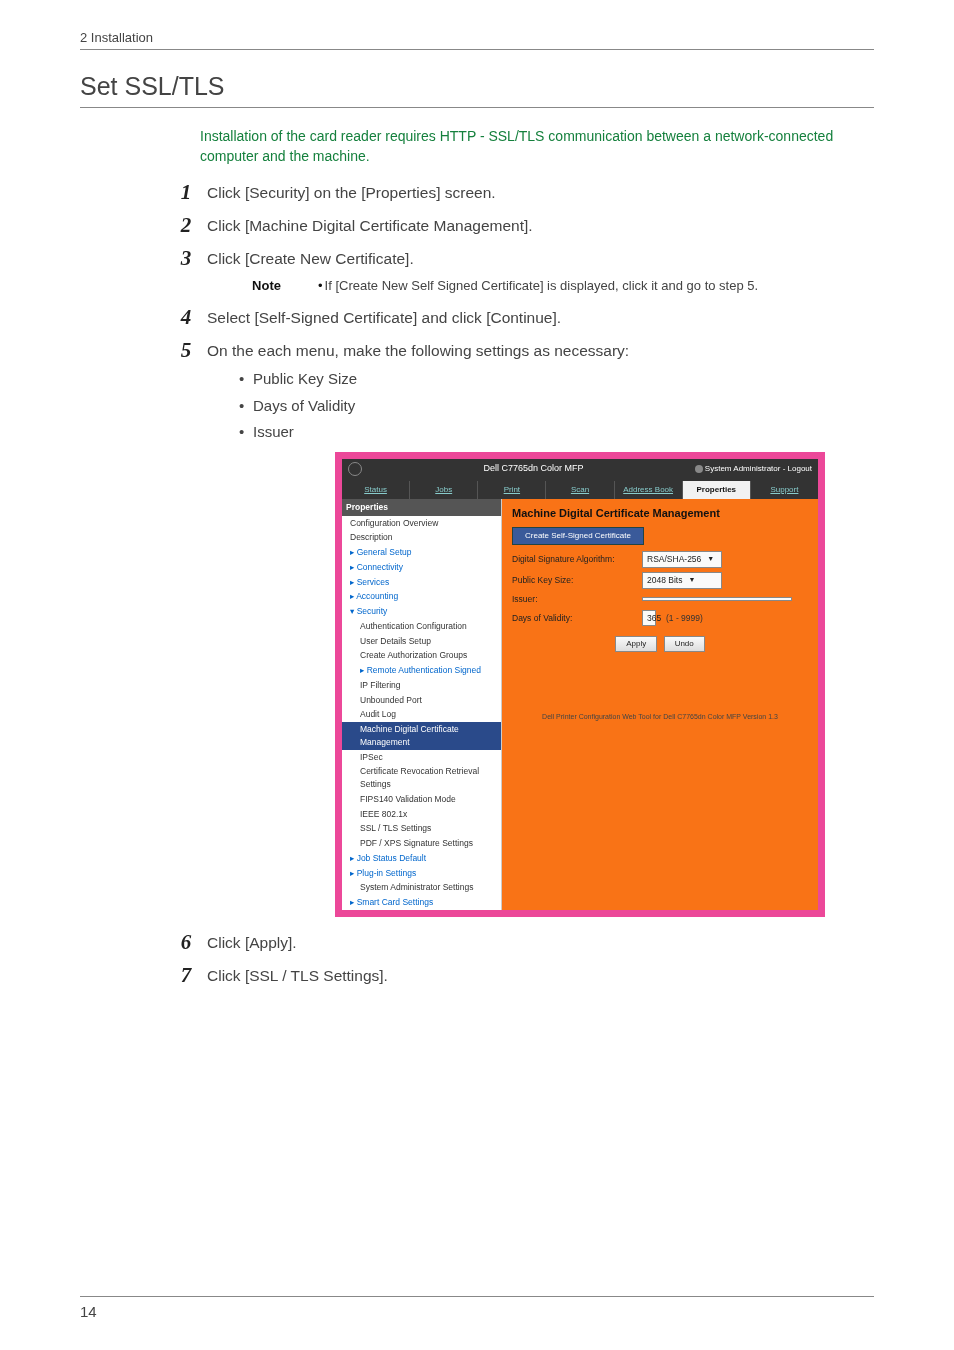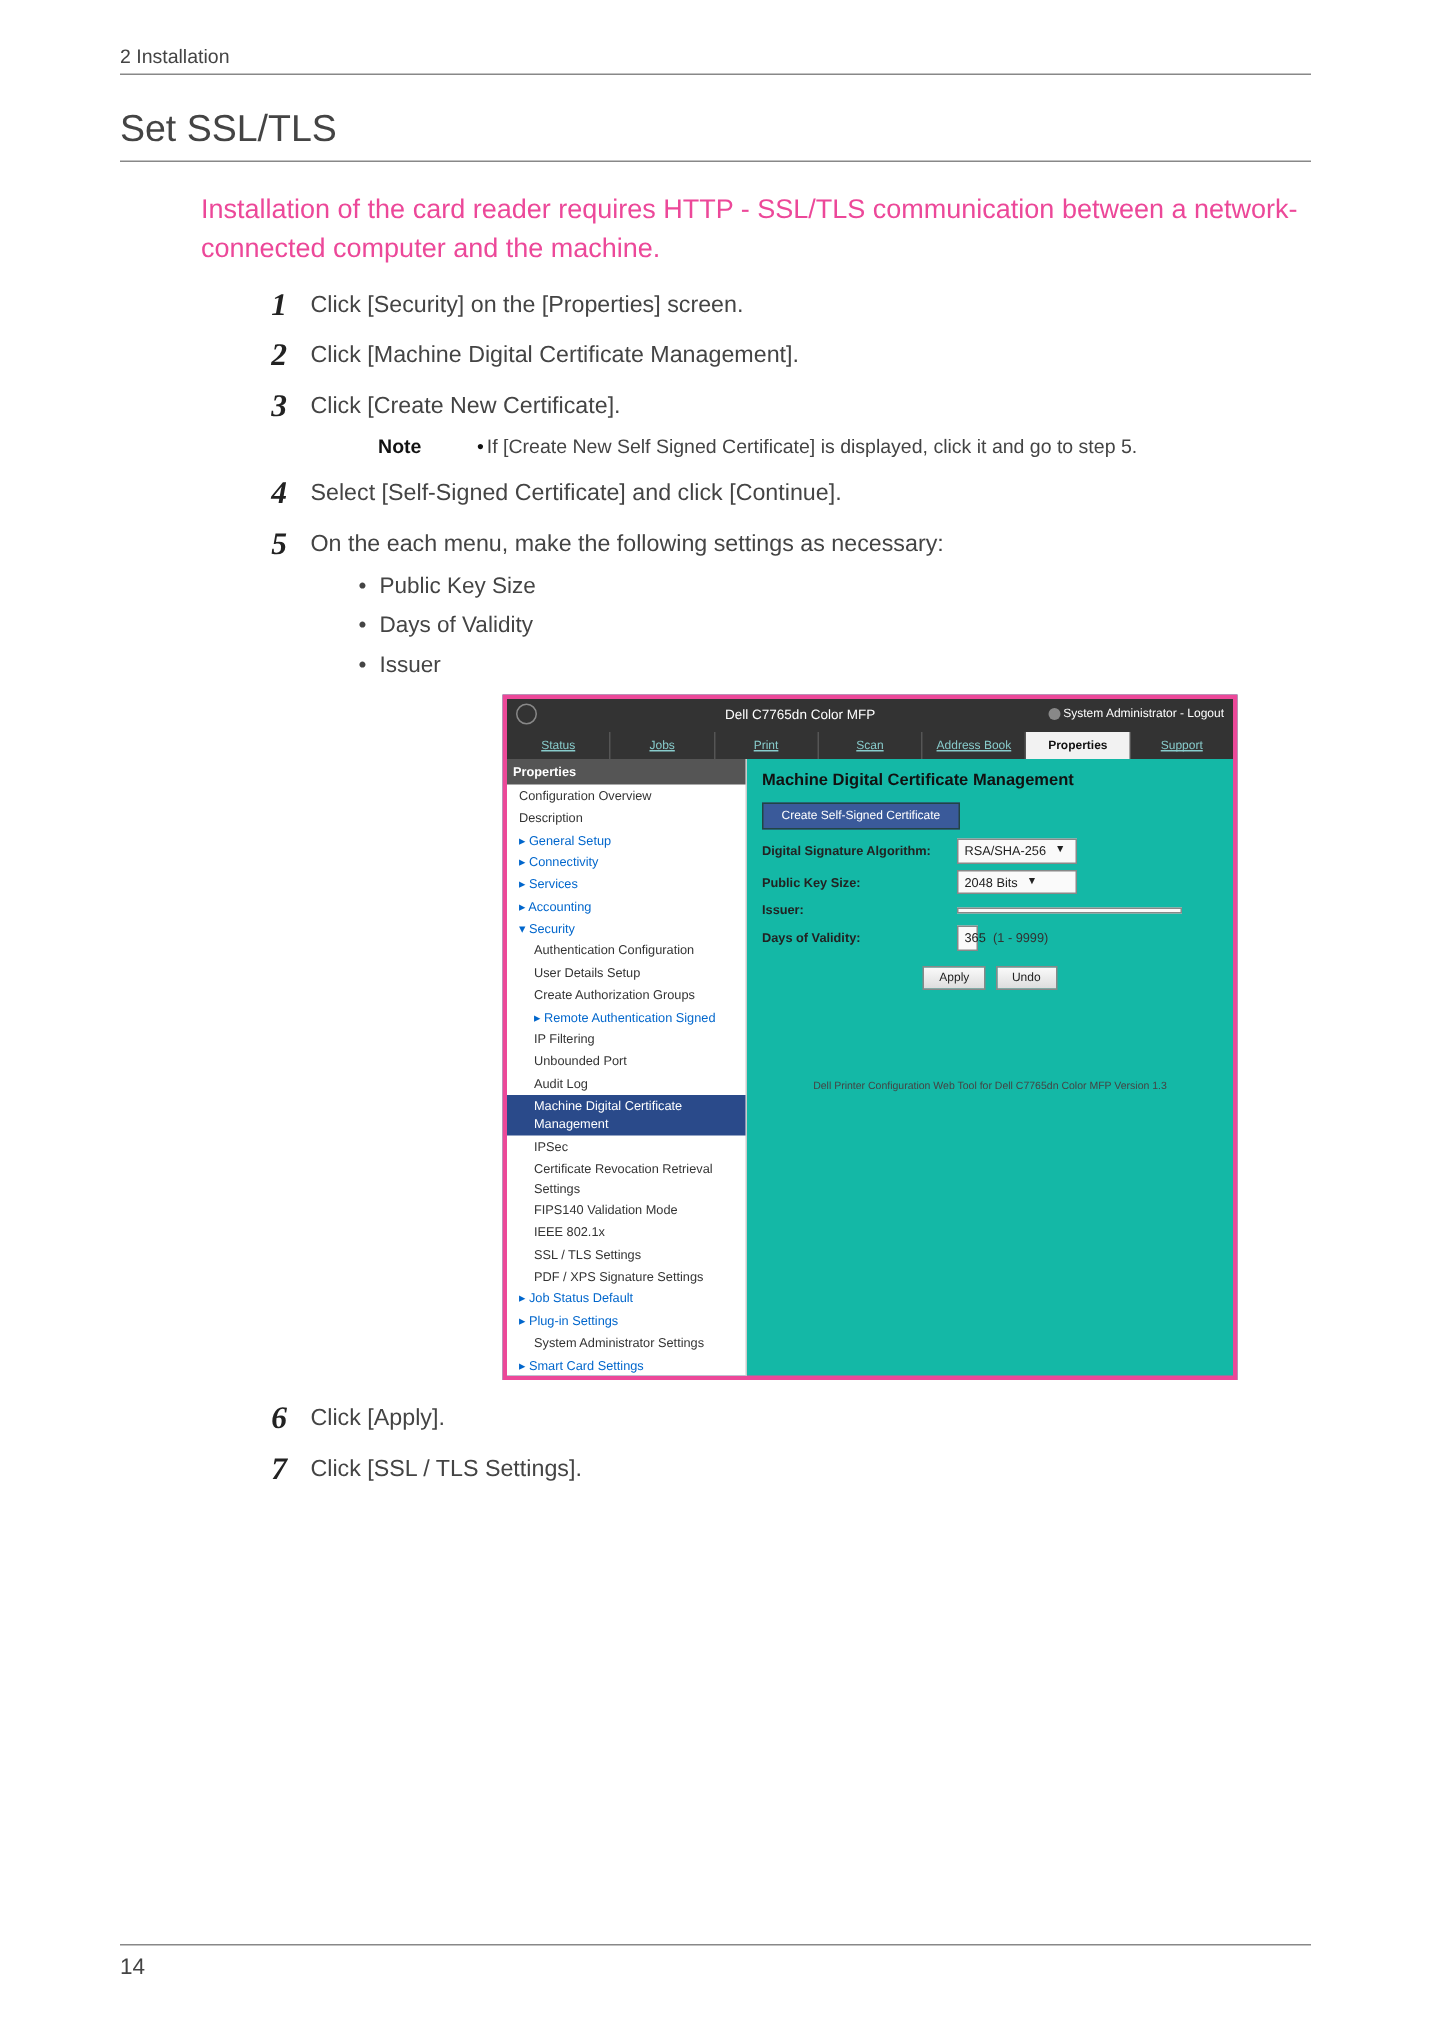--- a/index.html
+++ b/index.html
@@ -25,24 +25,24 @@
   }
   .section-title {
     font-size: 25px;
     font-weight: 300;
     color: #444;
     border-bottom: 1px solid #888;
     padding-bottom: 6px;
     margin: 0 0 18px 0;
   }
   .intro {
-    margin-left: 54px;
-    font-size: 18px;
+    margin-left: 120px;
+    font-size: 14px;
     line-height: 1.45;
-    color: #ec4899;
+    color: #15803d;
     margin-bottom: 14px;
   }
   ol.steps {
     list-style: none;
     padding: 0;
     margin: 0 0 0 95px;
   }
   ol.steps > li {
     position: relative;
     padding-left: 32px;
@@ -95,22 +95,22 @@
     content: "•";
     position: absolute;
     left: 0;
     color: #444;
   }
 
   
   .embedded {
     margin: 8px 0 14px 128px;
     width: 490px;
-    border: 3px solid #ec4899;
-    background: #14b8a6;
+    border: 7px solid #ec4899;
+    background: #f97316;
     font-family: Arial, sans-serif;
     font-size: 8.5px;
     color: #222;
   }
   .win-header {
     background: #333;
     color: #fff;
     display: flex;
     align-items: center;
     padding: 2px 6px;
@@ -189,21 +189,21 @@
     padding: 2px 12px;
     font-size: 8px;
     display: inline-block;
     margin-bottom: 6px;
   }
   .form-row {
     display: flex;
     align-items: center;
     margin-bottom: 4px;
   }
-  .form-row .lbl { width: 130px; font-weight: bold; }
+  .form-row .lbl { width: 130px; font-weight: normal; }
   .selectish {
     border: 1px solid #888;
     padding: 1px 4px;
     min-width: 80px;
     background: #fafafa;
     display: inline-flex; align-items: center;
   }
   .selectish .arrow { margin-left: 6px; font-size: 7px; }
   .txtin {
     border: 1px solid #888;

